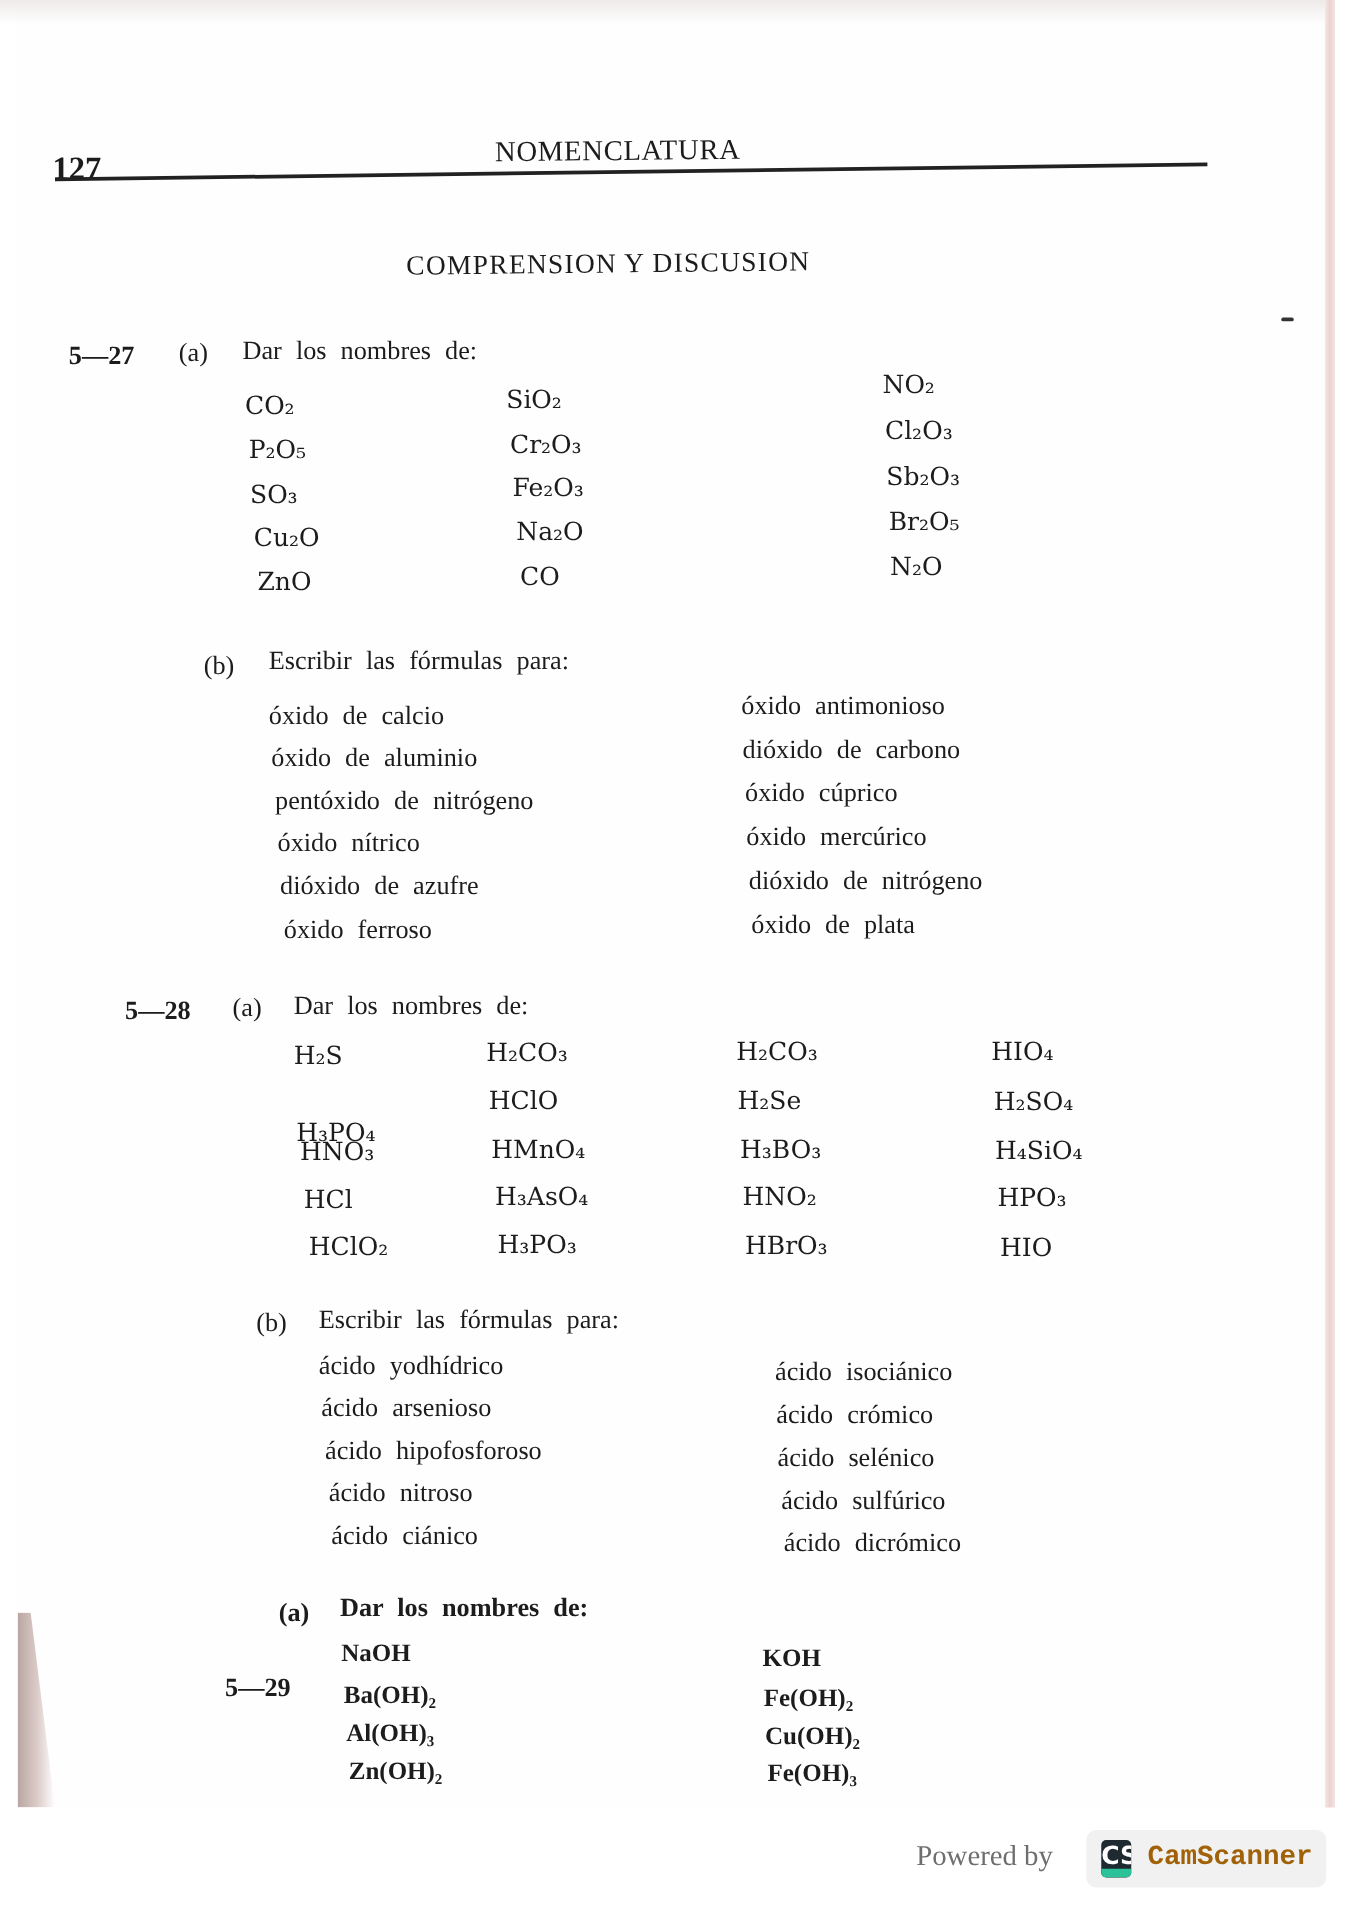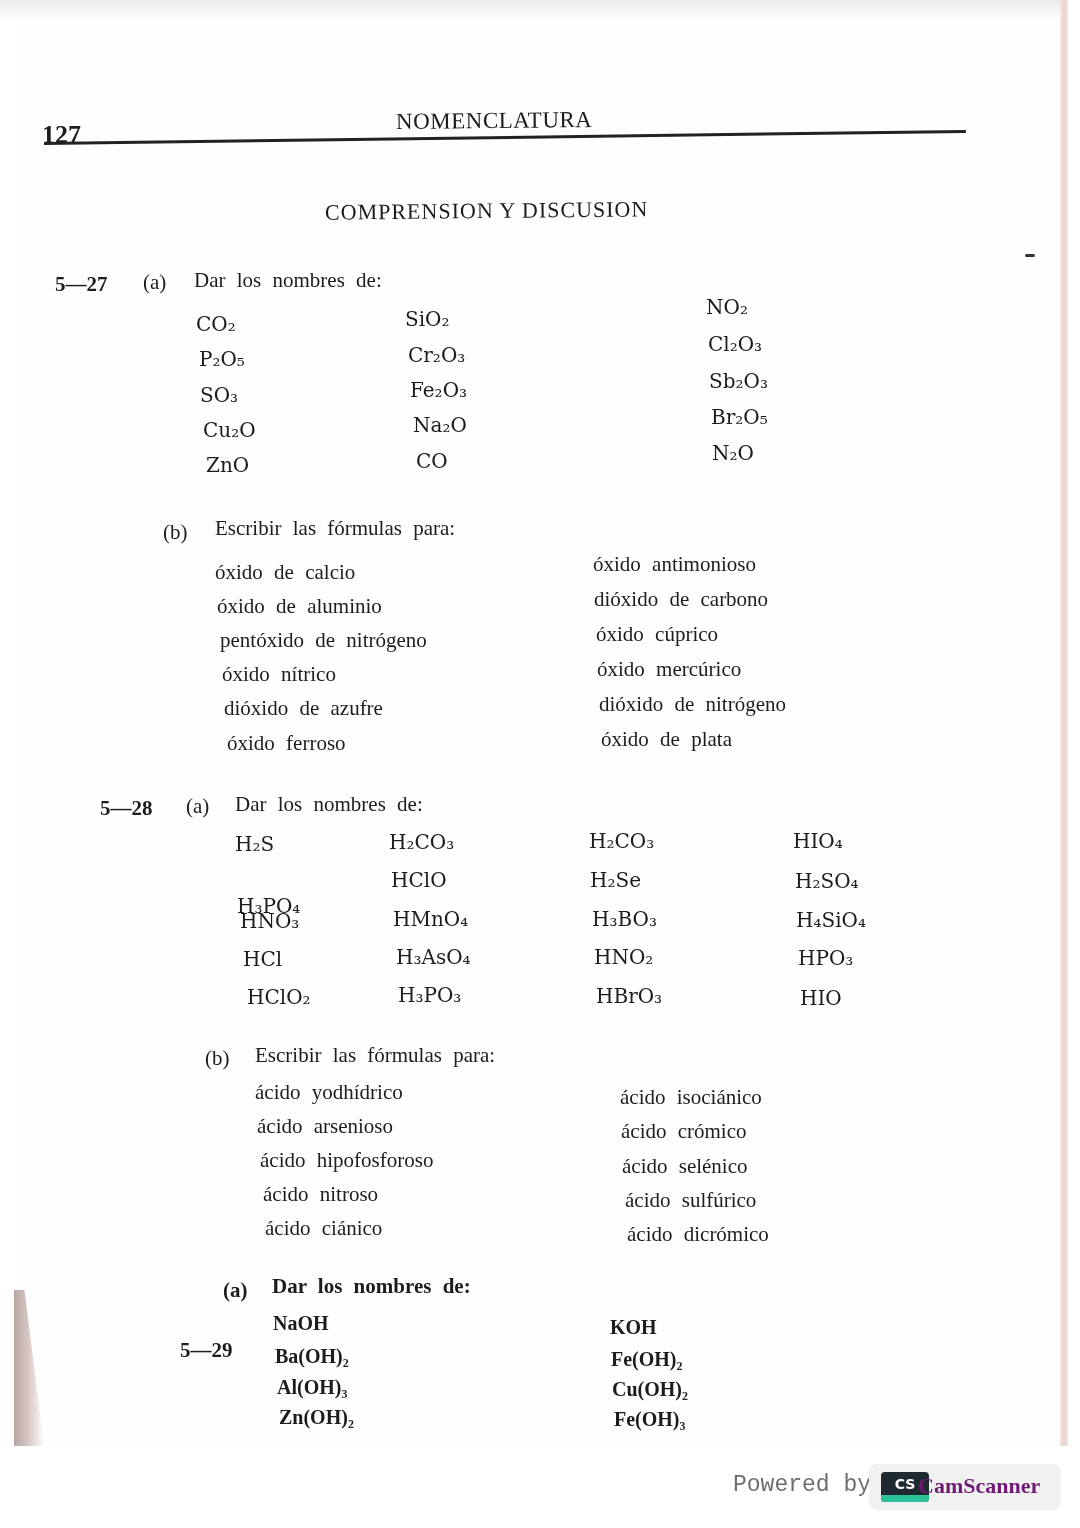--- a/index.html
+++ b/index.html
@@ -35,38 +35,38 @@
   }
   .section-title { font-family: "Liberation Serif", serif; font-size: 22px; letter-spacing: 1px; transform: rotate(-0.6deg); }
   .ex-num { font-family: "Liberation Serif", serif; font-size: 21px; font-weight: bold; }
   .ex-part { font-family: "Liberation Serif", serif; font-size: 21px; }
   .prompt { font-family: "Liberation Serif", serif; font-size: 21px; word-spacing: 6px; }
   .formula { font-family: "DejaVu Serif", serif; font-size: 20px; }
   .name-item { font-family: "Liberation Serif", serif; font-size: 21px; word-spacing: 6px; }
   .hydrox { font-family: "Liberation Serif", serif; font-weight: bold; font-size: 20px; }
   .watermark-text {
     position: absolute; left: 733px; top: 1472px;
-    font-family: Liberation Mono, monospace; font-size: 23px; color: #6e6e6e;
+    font-family: Liberation Serif, serif; font-size: 23px; color: #6e6e6e;
   }
   .cs-badge {
     position: absolute; left: 869px; top: 1464px; width: 192px; height: 46px;
     background: #f1f1f1; border-radius: 8px;
   }
   .cs-logo {
-    position: absolute; left: 12px; top: 8px; width: 48px; height: 30px;
+    position: absolute; left: 12px; top: 8px; width: 24px; height: 30px;
     background: #1f2a30; border-radius: 4px; overflow: hidden;
-    color: #fff; font-family: "DejaVu Sans", sans-serif; font-weight: bold; font-size: 14px;
+    color: #fff; font-family: "DejaVu Sans", sans-serif; font-weight: bold; font-size: 20px;
     text-align: center; line-height: 24px;
   }
   .cs-logo::after {
     content: ""; position: absolute; left: 0; bottom: 0; width: 100%; height: 7px; background: #2bc29a;
   }
   .cs-name {
     position: absolute; left: 49px; top: 9px;
-    font-family: Liberation Serif, serif; font-size: 22px; color: #701a75; font-weight: bold;
+    font-family: Liberation Mono, monospace; font-size: 22px; color: #a16207; font-weight: bold;
   }
   .stray-mark { position: absolute; width: 10px; height: 3px; background: #333; border-radius: 2px; }
 </style>
 </head>
 <body>
 
 <div class="page-area"></div>
 <div class="top-smudge"></div>
 <div class="right-edge"></div>
 <div class="left-shadow"></div>

